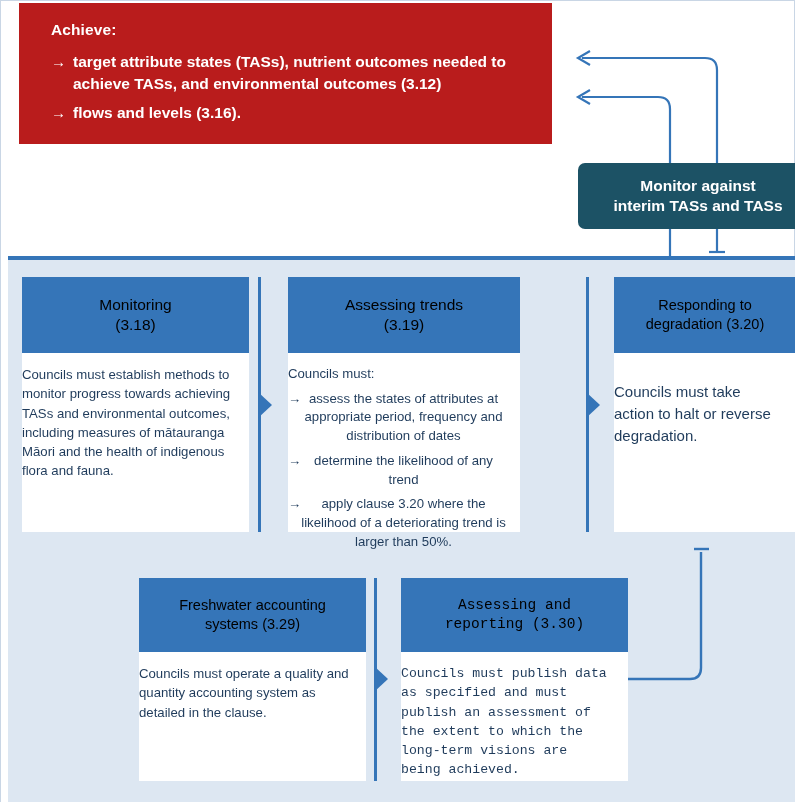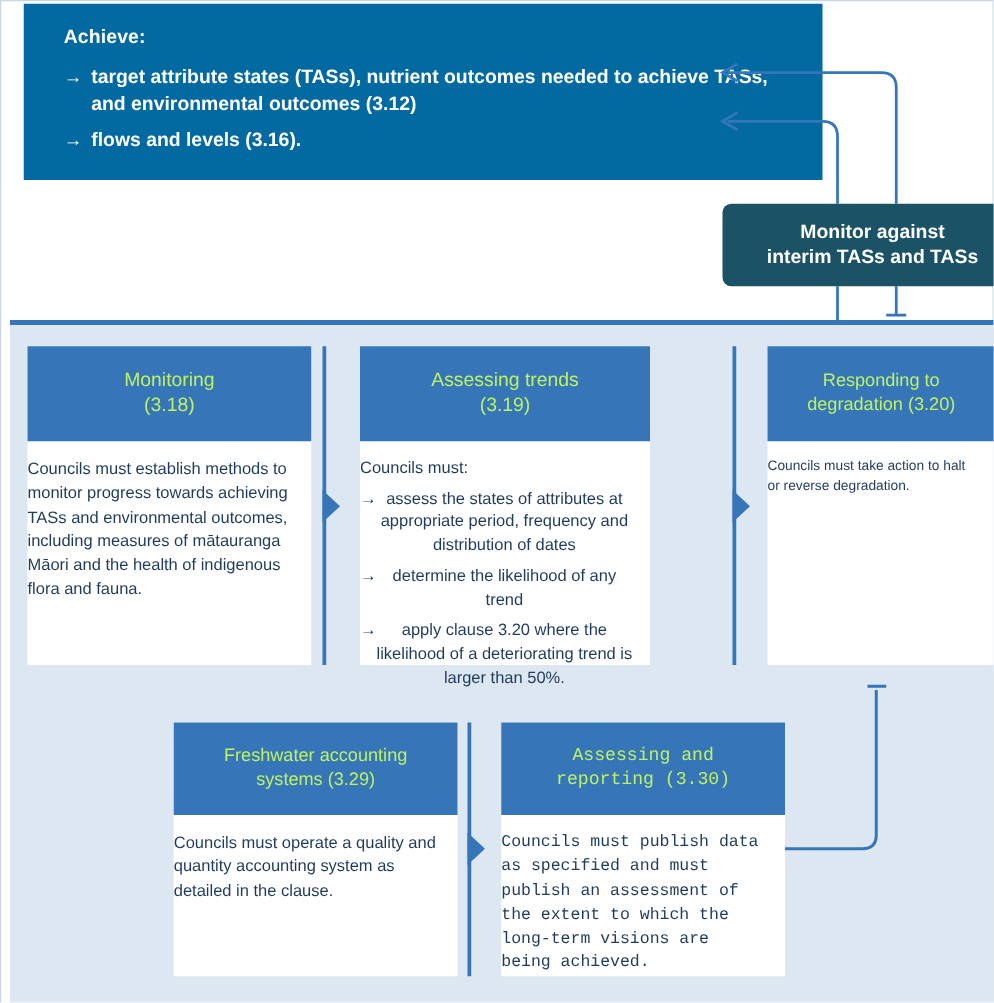--- a/index.html
+++ b/index.html
@@ -35,23 +35,23 @@
     left: 0; top: 0;
     width: 795px; height: 1px;
     background: #c9d6e5;
   }
 
   
   #achieve-panel {
     position: absolute;
     left: 19px;
     top: 3px;
-    width: 639px;
+    width: 533px;
     height: 141px;
-    background: #0369a1;
+    background: #b91c1c;
     color: #ffffff;
     box-sizing: border-box;
     padding: 18px 26px 10px 32px;
   }
   #achieve-title {
     font-size: 15.5px;
     font-weight: bold;
     letter-spacing: .1px;
     margin: 0 0 11px 0;
     line-height: 1.2;
@@ -109,21 +109,21 @@
 
   
   .card {
     position: absolute;
     background: #ffffff;
     box-sizing: border-box;
     z-index: 4;
   }
   .card-header {
     background: #3575B8;
-    color: #bef264;
+    color: #000000;
     text-align: center;
     display: flex;
     flex-direction: column;
     align-items: center;
     justify-content: center;
     box-sizing: border-box;
     line-height: 1.3;
   }
   .card-body {
     color: #1F3B5B;
@@ -150,21 +150,21 @@
   #card-monitoring .card-body { font-size: 13.2px; line-height: 1.46; }
 
   
   #card-trends { left: 288px; top: 277px; width: 232px; height: 255px; }
   #card-trends .card-header { height: 76px; font-size: 15.5px; }
   #card-trends .card-body { font-size: 13.2px; line-height: 1.42; }
 
   
   #card-responding { left: 614px; top: 277px; width: 182px; height: 255px; }
   #card-responding .card-header { height: 76px; font-size: 14.5px; }
-  #card-responding .card-body { font-size: 11px; line-height: 1.46; }
+  #card-responding .card-body { font-size: 15px; line-height: 1.46; margin-top: 16px; }
 
   
   #card-accounting { left: 139px; top: 578px; width: 227px; height: 203px; }
   #card-accounting .card-header { height: 74px; font-size: 14.5px; }
   #card-accounting .card-body { font-size: 13.2px; line-height: 1.46; }
 
   
   #card-reporting { left: 401px; top: 578px; width: 227px; height: 203px; font-family: Liberation Mono, monospace; }
   #card-reporting .card-header { height: 74px; font-size: 14.5px; }
   #card-reporting .card-body { font-size: 13.2px; line-height: 1.46; }

